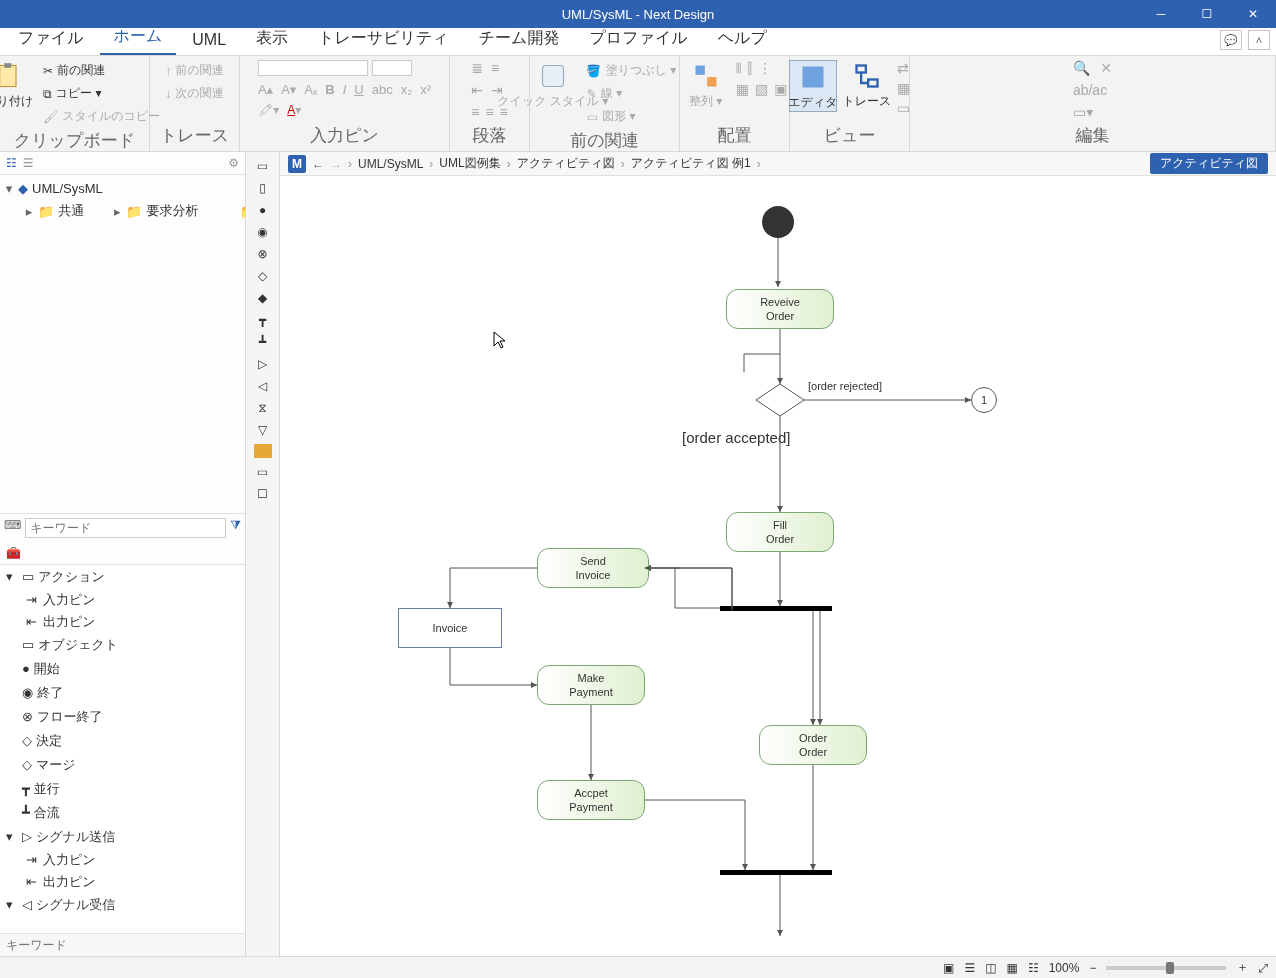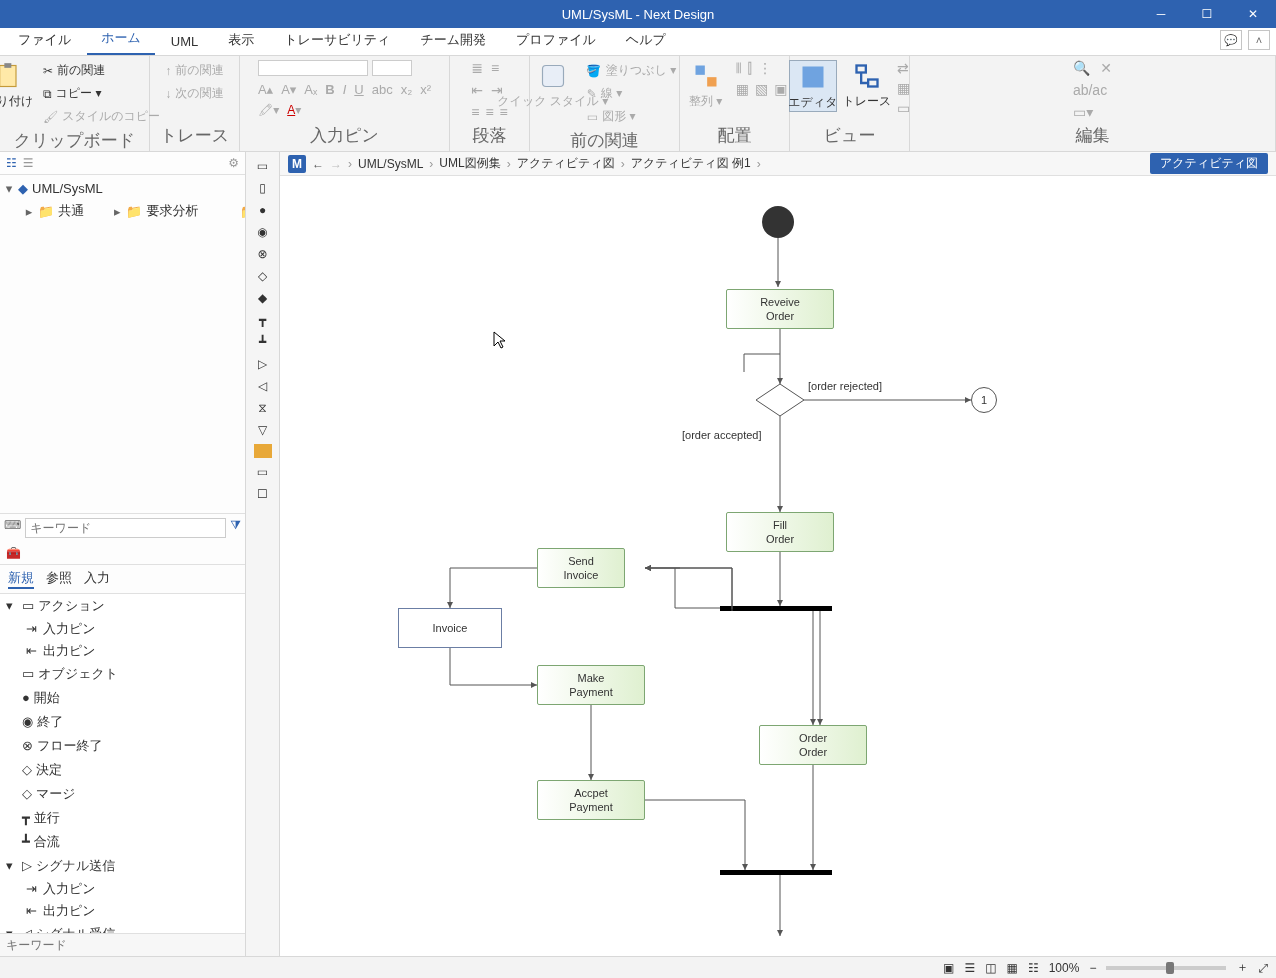--- a/index.html
+++ b/index.html
@@ -3,21 +3,21 @@
 <meta charset="utf-8">
 <style>
 * { box-sizing: border-box; font-family: "Segoe UI", "Meiryo UI", sans-serif; }
 html, body { margin: 0; padding: 0; width: 1276px; height: 978px; overflow: hidden; font-size: 12px; color: #333; }
 .titlebar { background: #2e62b0; height: 28px; display: flex; align-items: center; color: #fff; position: relative; }
 .titlebar .qat { display: flex; gap: 6px; padding-left: 8px; }
 .titlebar .title { position: absolute; left: 50%; transform: translateX(-50%); font-size: 13px; }
 .titlebar .winctl { margin-left: auto; display: flex; }
 .titlebar .winctl div { width: 46px; height: 28px; display: flex; align-items: center; justify-content: center; }
 .menubar { background: #fff; height: 28px; display: flex; align-items: flex-end; border-bottom: 1px solid #d8d8d8; padding-left: 4px; gap: 2px; position: relative; }
-.tab { padding: 6px 14px; font-size: 13px; cursor: pointer; }
+.tab { padding: 6px 14px; font-size: 16px; cursor: pointer; }
 .tab.active { color: #2e62b0; border-bottom: 2px solid #2e62b0; }
 .menubar .rightctl { position: absolute; right: 6px; top: 2px; display: flex; gap: 6px; }
 .menubar .rightctl div { width: 22px; height: 20px; border: 1px solid #c5c5c5; display: flex; align-items:center; justify-content:center; font-size:11px; color:#666;}
 .ribbon { background: #f3f3f3; height: 96px; display: flex; border-bottom: 1px solid #d8d8d8; }
 .rgroup { border-right: 1px solid #d8d8d8; padding: 4px 8px; display: flex; flex-direction: column; align-items: center; justify-content: space-between; }
 .rgroup .body { flex: 1; display: flex; align-items: flex-start; gap: 6px; }
 .rgroup .glabel { font-size: 17px; color: #666; padding-top: 2px; }
 .rcol { display: flex; flex-direction: column; gap: 2px; font-size: 12px; }
 .rbtn { display: flex; align-items: center; gap: 4px; padding: 2px 4px; cursor: pointer; white-space: nowrap; }
 .rbtn svg, .rbtn .ico { width: 14px; height: 14px; }
@@ -42,21 +42,21 @@
 .toolcol{ width:34px; background:#f5f5f5; border-right:1px solid #d8d8d8; display:flex; flex-direction:column; align-items:center; padding-top:6px; gap:6px;}
 .toolcol div{ width:22px; height:16px; display:flex; align-items:center; justify-content:center; cursor:pointer;}
 .canvaswrap{ flex:1; display:flex; flex-direction:column;}
 .bcbar{ height:24px; background:#f7f7f7; border-bottom:1px solid #e0e0e0; display:flex; align-items:center; padding:0 8px; gap:6px; font-size:12px;}
 .bcbar .M{ background:#2e62b0; color:#fff; width:18px; height:18px; display:flex; align-items:center; justify-content:center; border-radius:2px; font-weight:bold;}
 .bcbar .arrow{ color:#555; cursor:pointer;}
 .bcbar .crumb{ cursor:pointer;}
 .bcbar .sep{ color:#999;}
 .bcbar .badge{ margin-left:auto; background:#2e62b0; color:#fff; padding:2px 10px; border-radius:2px; font-size:12px;}
 .canvas{ flex:1; position:relative; background:#fff; overflow:hidden;}
-.act{ position:absolute; border:1px solid #7da672; border-radius:2px; background:linear-gradient(90deg,#ffffff,#dff0d0); display:flex; flex-direction:column; align-items:center; justify-content:center; font-size:11px; line-height:1.3; color:#333;}
+.act{ position:absolute; border:1px solid #7da672; border-radius:12px; background:linear-gradient(90deg,#ffffff,#dff0d0); display:flex; flex-direction:column; align-items:center; justify-content:center; font-size:11px; line-height:1.3; color:#333;}
 .obj{ position:absolute; border:1px solid #6b7ea4; background:#fff; display:flex; align-items:center; justify-content:center; font-size:11px; color:#333;}
 .status{ height:22px; background:#f3f3f3; border-top:1px solid #d8d8d8; display:flex; align-items:center; justify-content:flex-end; gap:10px; padding:0 8px; font-size:12px;}
 .status .zoomtrack{ width:120px; height:4px; background:#ccc; position:relative;}
 .status .zoomtrack .thumb{ position:absolute; left:50%; top:-4px; width:8px; height:12px; background:#777; border-radius:2px;}
 svg.el{ position:absolute; overflow:visible;}
 </style>
 </head>
 <body>
 
 <div class="titlebar">
@@ -314,25 +314,20 @@
             <span class="fold">📁</span>
           </div>
         </div>
     </div>
     <div class="searchrow">
       <span style="color:#666">⌨</span>
       <input placeholder="キーワード" style="">
       <span style="color:#2e62b0">⧩</span>
     </div>
     <div style="padding:4px 6px;"><span style="color:#2e62b0">🧰</span></div>
-    <div class="palette-tabs">
-      <span class="active">新規</span>
-      <span>参照</span>
-      <span>入力</span>
-    </div>
     <div class="palette" id="palette-body">
         <div class="cat">
           <span class="exp" style="width:12px">▾</span>
           <span>▭</span>
           <span>アクション</span>
         </div>
         <div class="item">
           <span>⇥</span>
           <span>入力ピン</span>
         </div>
@@ -452,21 +447,21 @@
           <path d="M498 62 L498 111" stroke="#555" fill="none" marker-end="url(#ah)"></path>
         </svg>
         <div class="act" style="left: 446px; top: 113px; width: 108px; height: 40px;">
           <span>Reveive</span>
           <span>Order</span>
         </div>
         <div class="act" style="left: 446px; top: 336px; width: 108px; height: 40px;">
           <span>Fill</span>
           <span>Order</span>
         </div>
-        <div class="act" style="left: 257px; top: 372px; width: 88px; height: 40px;">
+        <div class="act" style="left: 257px; top: 372px; width: 112px; height: 40px;">
           <span>Send</span>
           <span>Invoice</span>
         </div>
         <div class="act" style="left: 257px; top: 489px; width: 108px; height: 40px;">
           <span>Make</span>
           <span>Payment</span>
         </div>
         <div class="act" style="left: 257px; top: 604px; width: 108px; height: 40px;">
           <span>Accpet</span>
           <span>Payment</span>
@@ -476,21 +471,21 @@
           <span>Order</span>
         </div>
         <div class="obj" style="left: 118px; top: 432px; width: 104px; height: 40px;">Invoice</div>
         <svg class="el" width="48" height="32" style="left: 476px; top: 208px;">
           <polygon points="24,0 48,16 24,32 0,16" fill="#fff" stroke="#555"></polygon>
         </svg>
         <div style="position: absolute; left: 691px; top: 211px; width: 26px; height: 26px; border: 1px solid rgb(85, 85, 85); border-radius: 50%; display: flex; align-items: center; justify-content: center; font-size: 11px; background: rgb(255, 255, 255);">1</div>
         <div style="position: absolute; left: 440px; top: 430px; width: 112px; height: 5px; background: rgb(0, 0, 0);"></div>
         <div style="position: absolute; left: 440px; top: 694px; width: 112px; height: 5px; background: rgb(0, 0, 0);"></div>
         <div style="position: absolute; left: 528px; top: 204px; font-size: 11px; color: rgb(51, 51, 51);">[order rejected]</div>
-        <div style="position: absolute; left: 402px; top: 253px; font-size: 11px; color: rgb(51, 51, 51);">[order accepted]</div>
+        <div style="position: absolute; left: 402px; top: 253px; font-size: 15px; color: rgb(51, 51, 51);">[order accepted]</div>
         <svg class="el" width="960" height="800" style="left: 0px; top: 0px;">
           <defs>
             <marker id="ah" markerWidth="8" markerHeight="8" refX="6" refY="3" orient="auto">
               <path d="M0 0 L6 3 L0 6 Z" fill="#555"></path>
             </marker>
           </defs>
           <path d="M500 153 L500 208" stroke="#555" fill="none" marker-end="url(#ah)"></path>
         </svg>
         <svg class="el" width="960" height="800" style="left: 0px; top: 0px;">
           <defs>

